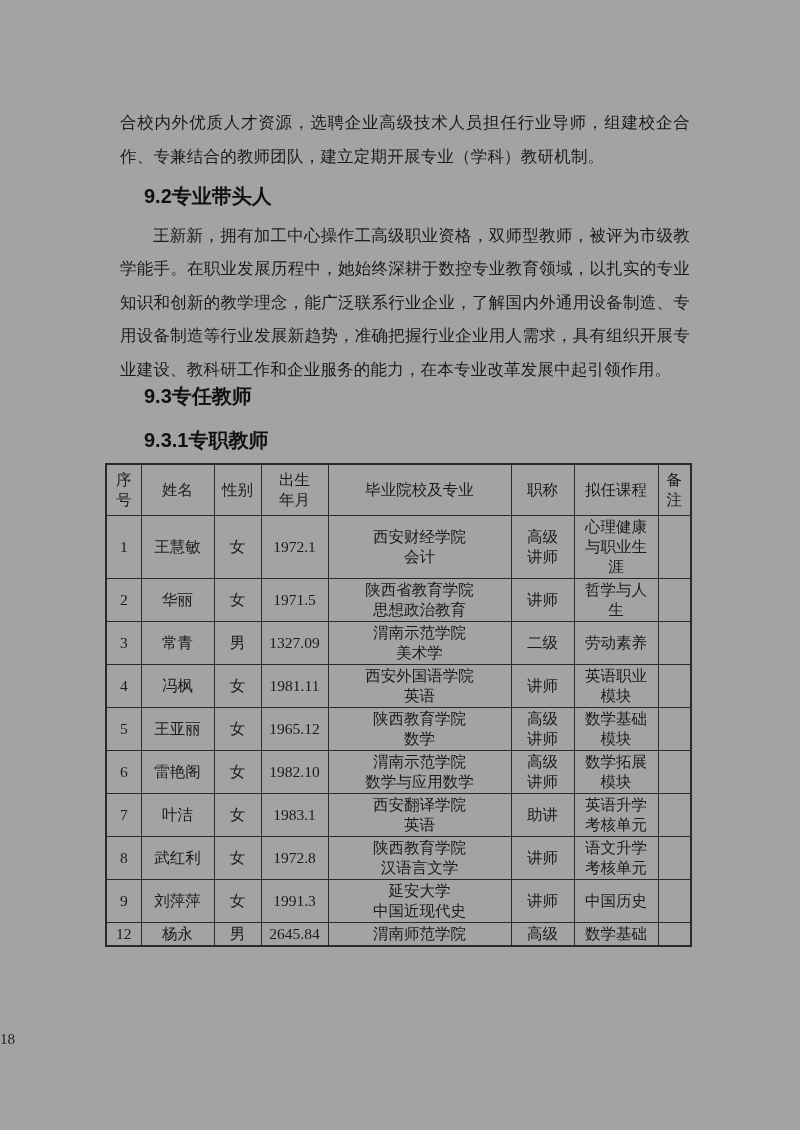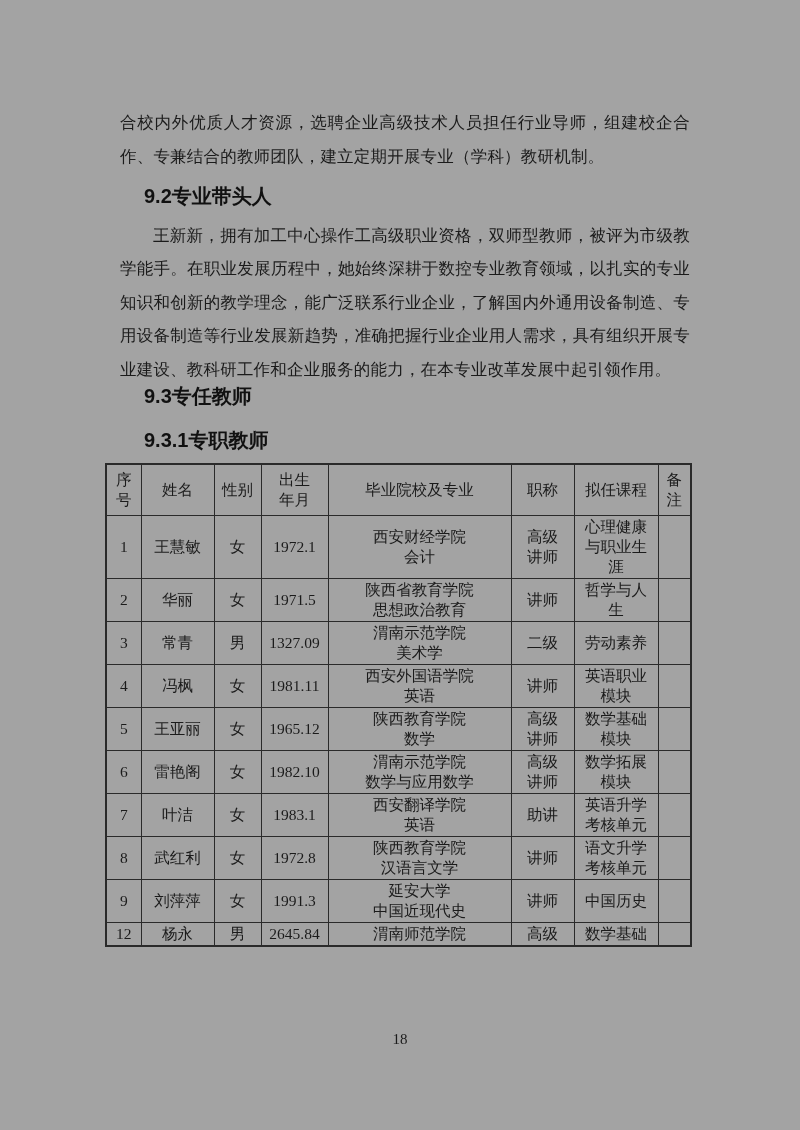--- a/index.html
+++ b/index.html
@@ -67,21 +67,20 @@
   .col-gender { width: 47px; }
   .col-birth  { width: 67px; }
   .col-school { width: 183px; }
   .col-title  { width: 63px; }
   .col-course { width: 84px; }
   .col-note   { width: 33px; }
   .page-number {
     position: absolute;
     top: 1031px; left: 0;
     width: 800px;
-    text-align: center;
     font-size: 15px;
     color: #1b1b1b;
   }
 </style>
 </head>
 <body>
 
 <div class="page">
 
   <p class="para para-1">合校内外优质人才资源，选聘企业高级技术人员担任行业导师，组建校企合作、专兼结合的教师团队，建立定期开展专业（学科）教研机制。</p>

